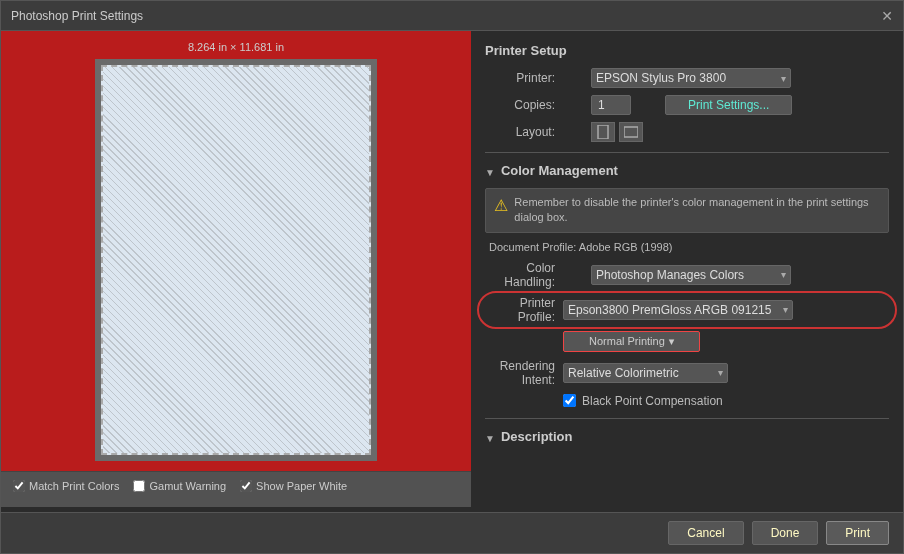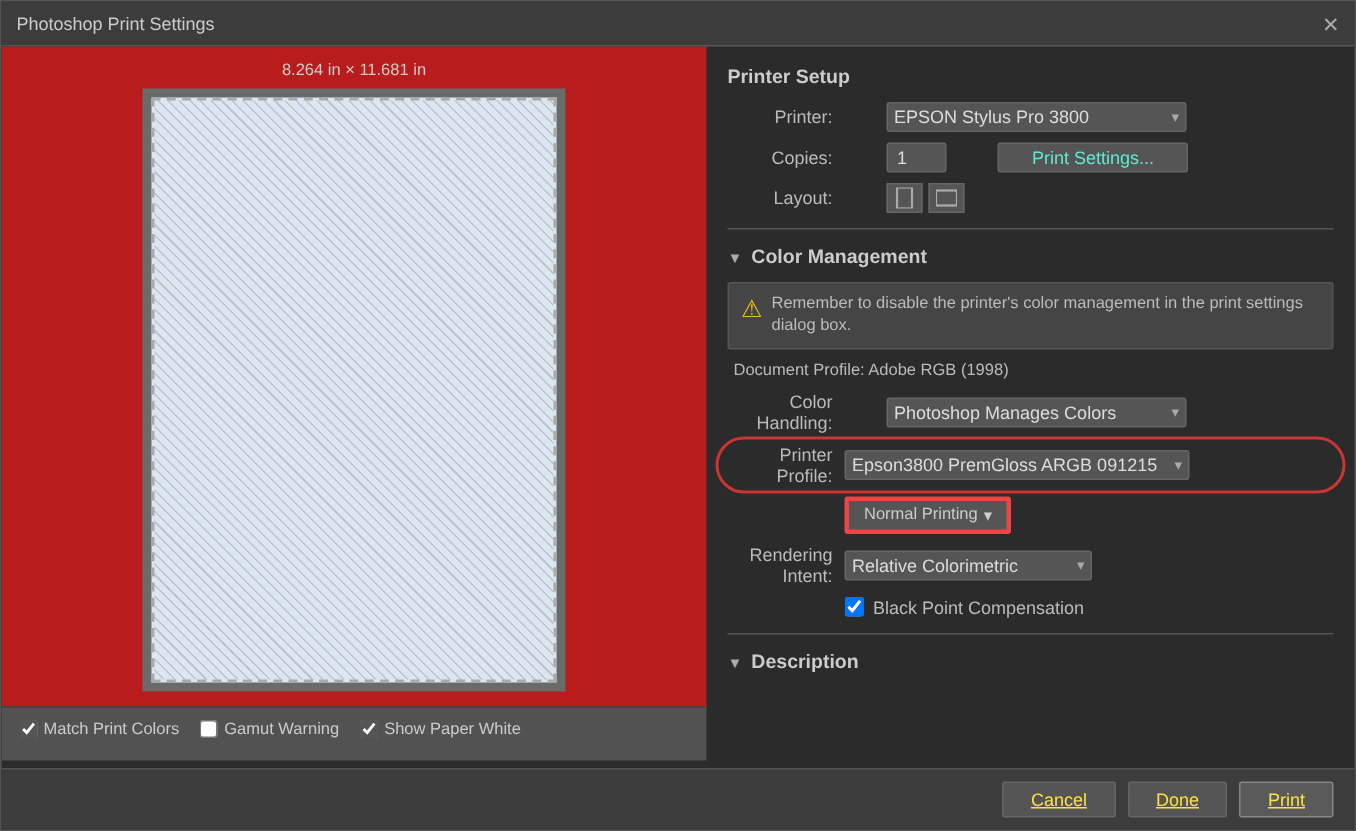--- a/index.html
+++ b/index.html
@@ -273,22 +273,22 @@
       bottom: -5px;
       border: 2px solid #cc3333;
       border-radius: 20px;
       pointer-events: none;
     }
     .profile-select { width: 230px; padding-right: 20px; }
 
     .normal-printing-btn {
       background: #555;
       color: #ccc;
-      border: 3px solid #ef4444;
-      padding: 3px 10px;
+      border: 1px solid #ef4444;
+      padding: 3px 25px;
       font-size: 11px;
       cursor: pointer;
       border-radius: 2px;
       display: flex;
       align-items: center;
       gap: 4px;
       margin-bottom: 7px;
       margin-left: 78px;
     }
     .rendering-row {
@@ -317,28 +317,27 @@
       justify-content: flex-end;
       align-items: center;
       padding: 8px 14px;
       background: #3c3c3c;
       border-top: 1px solid #555;
       gap: 8px;
       flex-shrink: 0;
     }
     .footer-btn {
       background: #555;
-      color: #fde047;
+      color: #fef9c3;
       border: 1px solid #666;
       padding: 4px 18px;
       font-size: 12px;
       cursor: pointer;
       border-radius: 2px;
       min-width: 60px;
-      text-decoration: underline;
     }
     .footer-btn.primary {
       background: #5a5a5a;
       border-color: #888;
     }
     .right-panel-wrapper {
       display: flex;
       flex: 1;
       flex-direction: row;
       overflow: hidden;

